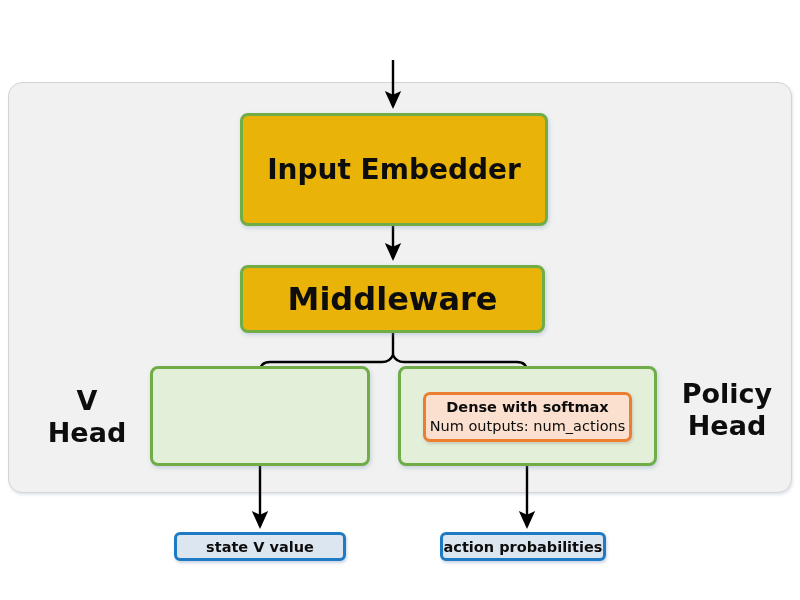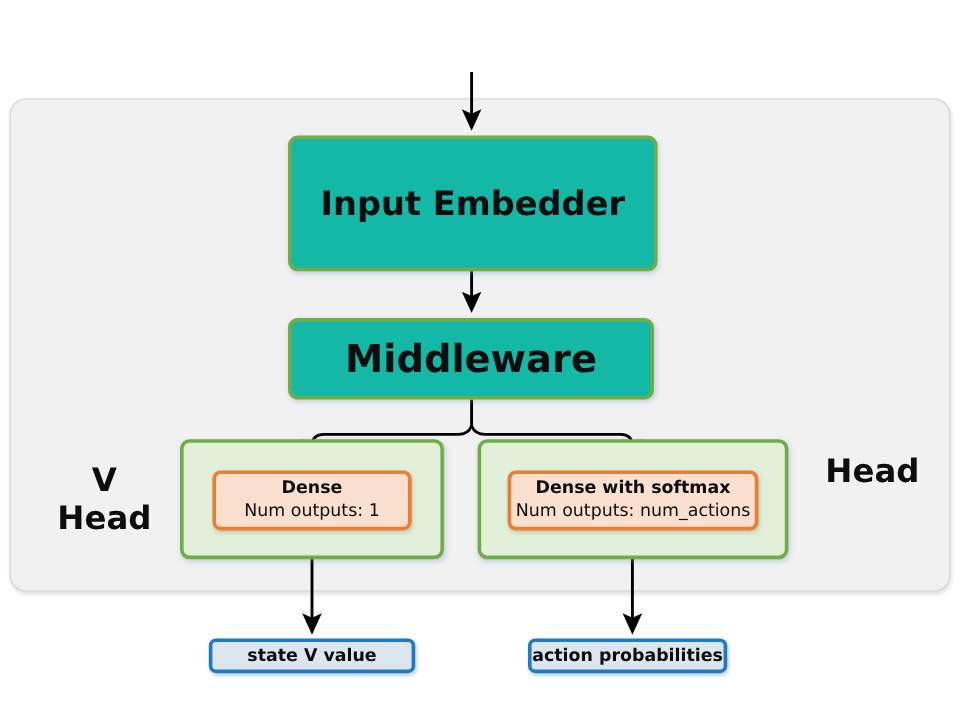--- a/index.html
+++ b/index.html
@@ -78,21 +78,21 @@
   }
   #action-probabilities-box {
     left: 440px;
     top: 532px;
     width: 166px;
     height: 29px;
   }
 
   
   .green-box {
-    background: #14b8a6;
+    background: #eab308;
     border: 3px solid #70AD47;
     border-radius: 8px;
     box-shadow: 1px 2px 4px rgba(120,150,190,0.35);
     font-weight: bold;
     color: #0d0d0d;
   }
 
   #input-embedder-box {
     left: 240px;
     top: 113px;
@@ -212,38 +212,35 @@
   <div class="node green-box" id="input-embedder-box">
     <span>Input Embedder</span>
   </div>
 
   <div class="node green-box" id="middleware-box">
     <span>Middleware</span>
   </div>
 
   <div class="node head-group" id="v-head-group"></div>
 
-  <div class="node orange-box" id="dense-box">
-    <span class="orange-title">Dense</span>
-    <span class="orange-sub">Num outputs: 1</span>
-  </div>
 
   <div class="head-label" id="v-head-label">
     <div>V</div>
     <div>Head</div>
   </div>
 
   <div class="node head-group" id="policy-head-group"></div>
 
   <div class="node orange-box" id="dense-softmax-box">
     <span class="orange-title">Dense with softmax</span>
     <span class="orange-sub">Num outputs: num_actions</span>
   </div>
 
   <div class="head-label" id="policy-head-label">
+    <div>Policy</div>
     <div>Head</div>
   </div>
 
   <div class="node io-box" id="state-v-value-box">
     <span>state V value</span>
   </div>
 
   <div class="node io-box" id="action-probabilities-box">
     <span>action probabilities</span>
   </div>

